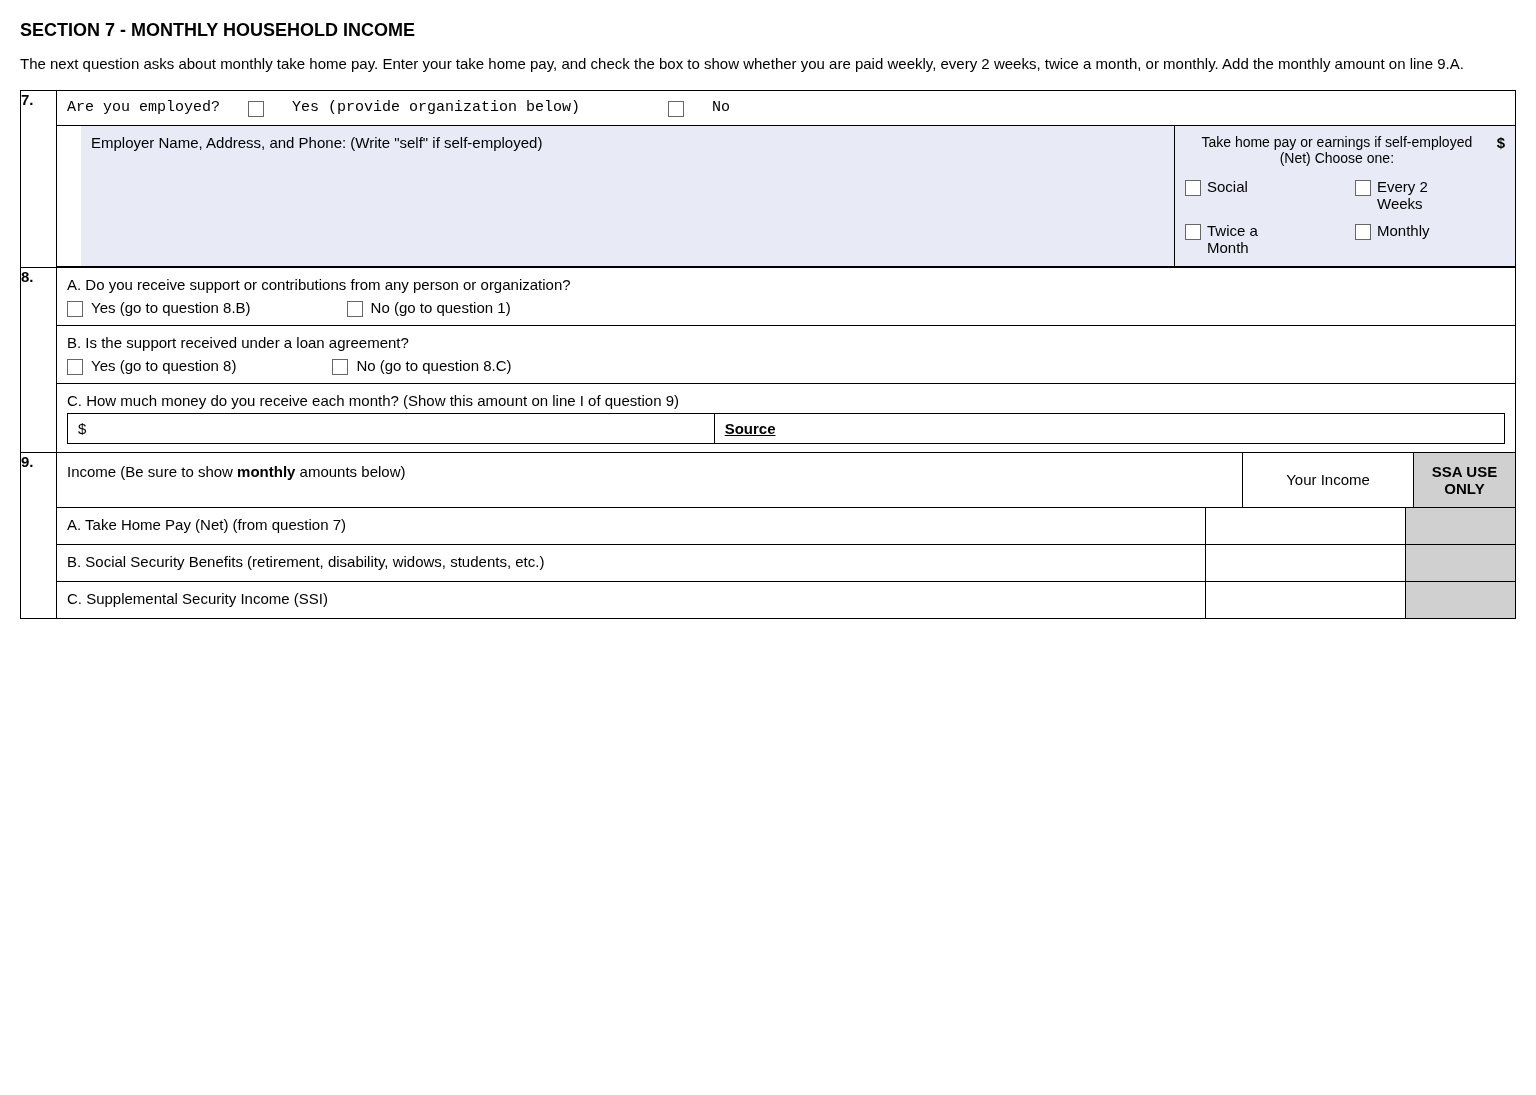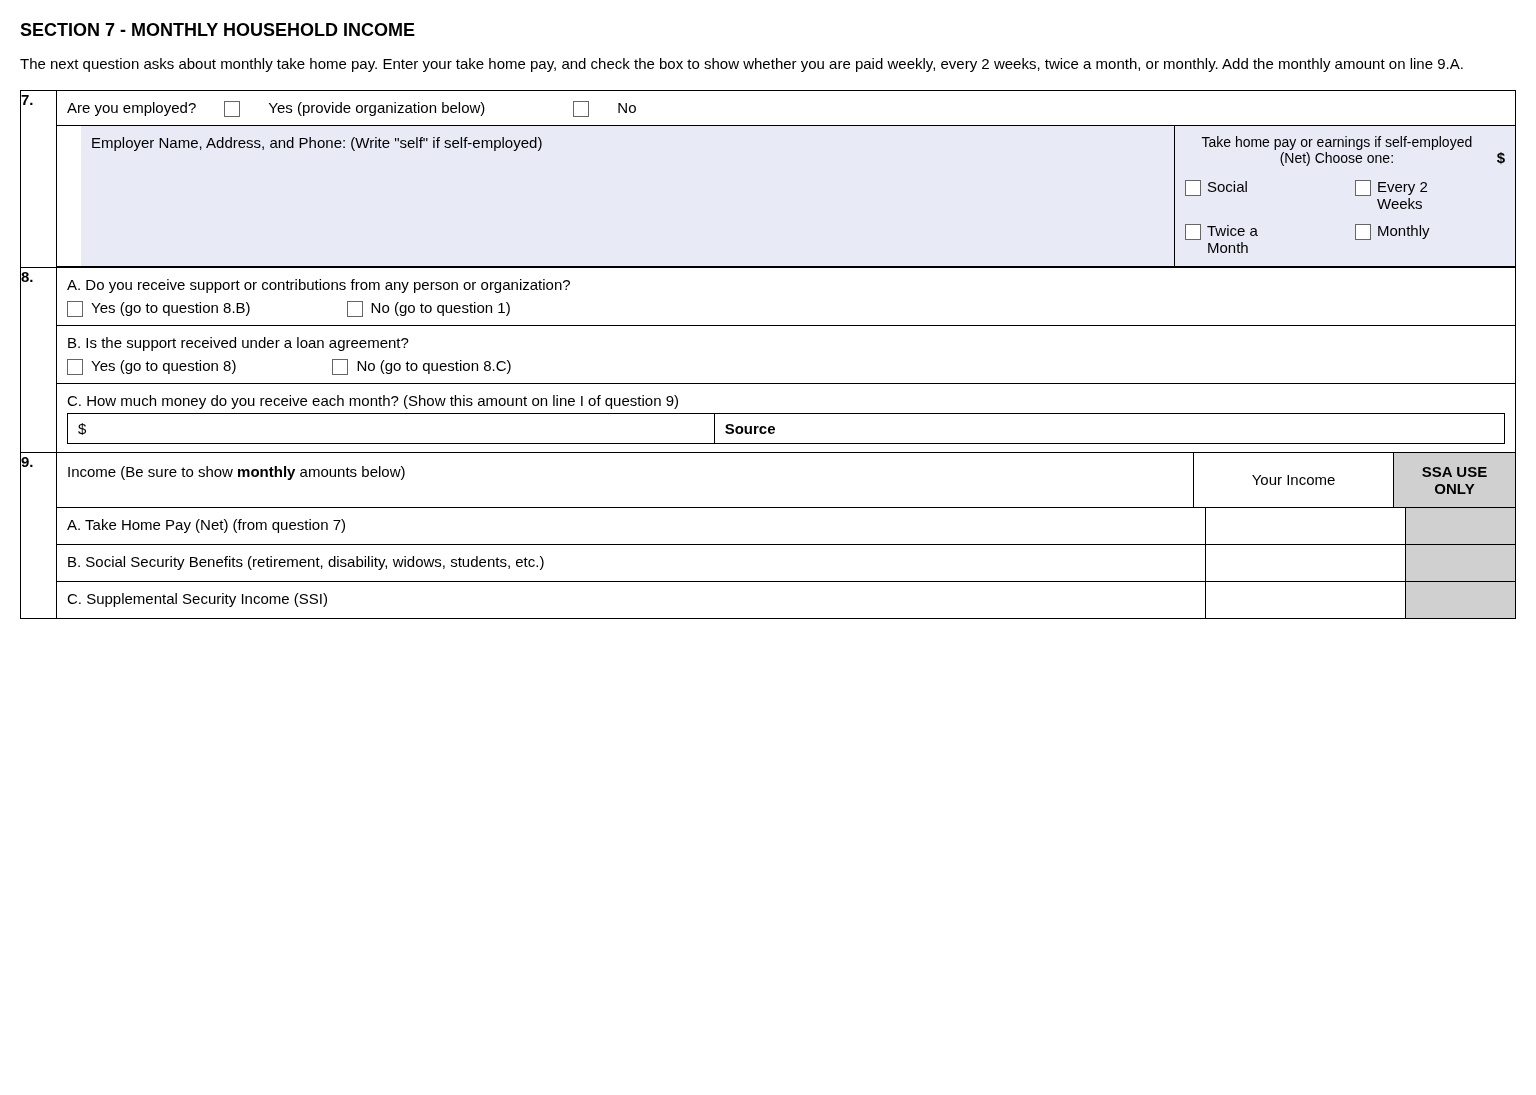--- a/index.html
+++ b/index.html
@@ -44,20 +44,21 @@
       padding: 0;
     }
 
     
     .row7-top {
       display: flex;
       align-items: flex-start;
       padding: 8px 10px;
       gap: 28px;
       border-bottom: 1px solid #000;
+      font-family: Liberation Mono, monospace;
     }
     .row7-employer {
       display: flex;
       border-bottom: 1px solid #000;
       padding-left: 24px;
     }
     .employer-info {
       flex: 1;
       background: #e8eaf6;
       padding: 8px 10px;
@@ -66,21 +67,20 @@
     }
     .take-home-cell {
       width: 340px;
       background: #e8eaf6;
       padding: 8px 10px;
     }
     .take-home-header {
       display: flex;
       justify-content: space-between;
       margin-bottom: 10px;
-      align-items: flex-end;
     }
     .take-home-title {
       font-size: 14px;
       text-align: center;
       flex: 1;
     }
     .dollar-sign {
       font-weight: bold;
       margin-left: 8px;
       font-size: 15px;
@@ -132,43 +132,44 @@
       border: 1px solid #000;
       padding: 6px 10px;
     }
     .amount-col {
       width: 45%;
       font-size: 15px;
     }
     .source-col {
       width: 55%;
       font-weight: bold;
+      text-decoration: underline;
     }
 
     
     .row9-header {
       display: flex;
       border-bottom: 1px solid #000;
     }
     .row9-label {
       flex: 1;
       padding: 10px 10px;
       vertical-align: middle;
     }
     .row9-your-income {
-      width: 200px;
+      width: 171px;
       text-align: center;
       padding: 10px 6px;
       border-left: 1px solid #000;
       display: flex;
       align-items: center;
       justify-content: center;
     }
     .row9-ssa {
-      width: 122px;
+      width: 102px;
       text-align: center;
       background: #d0d0d0;
       border-left: 1px solid #000;
       padding: 10px 6px;
       font-weight: bold;
       display: flex;
       align-items: center;
       justify-content: center;
     }
     .row9-data-row {

